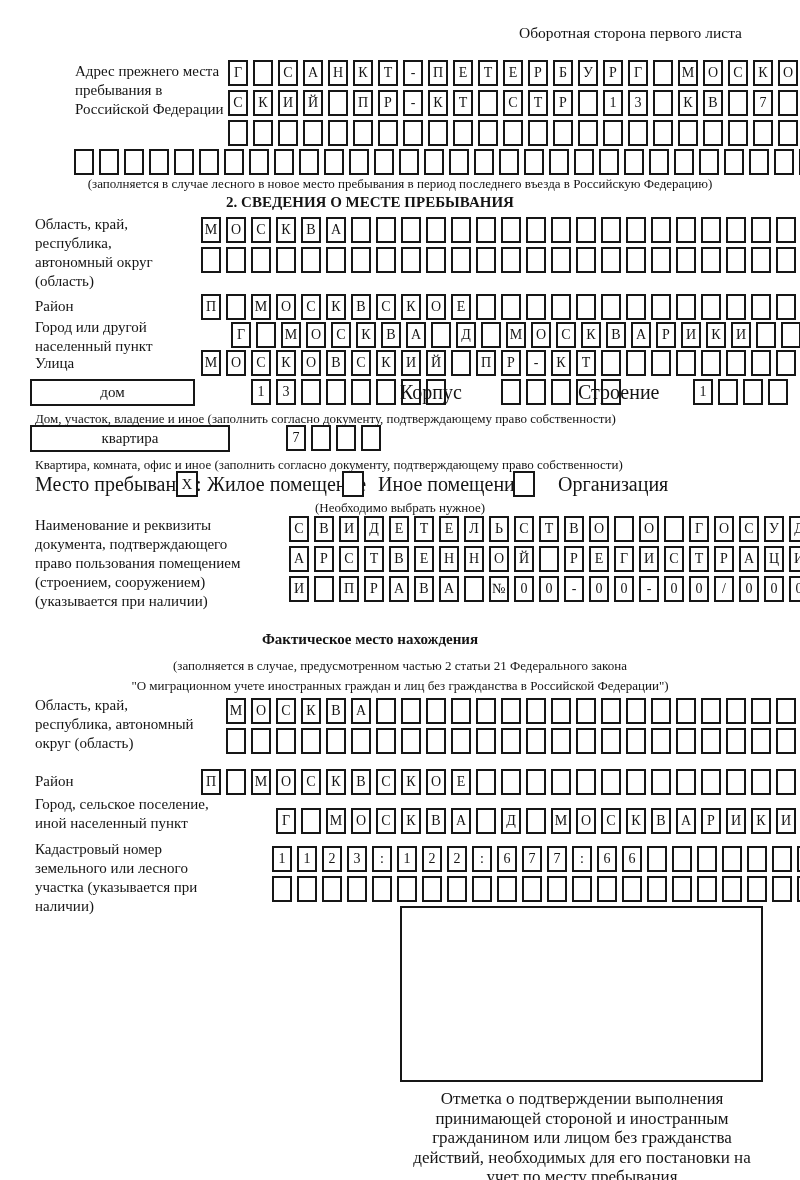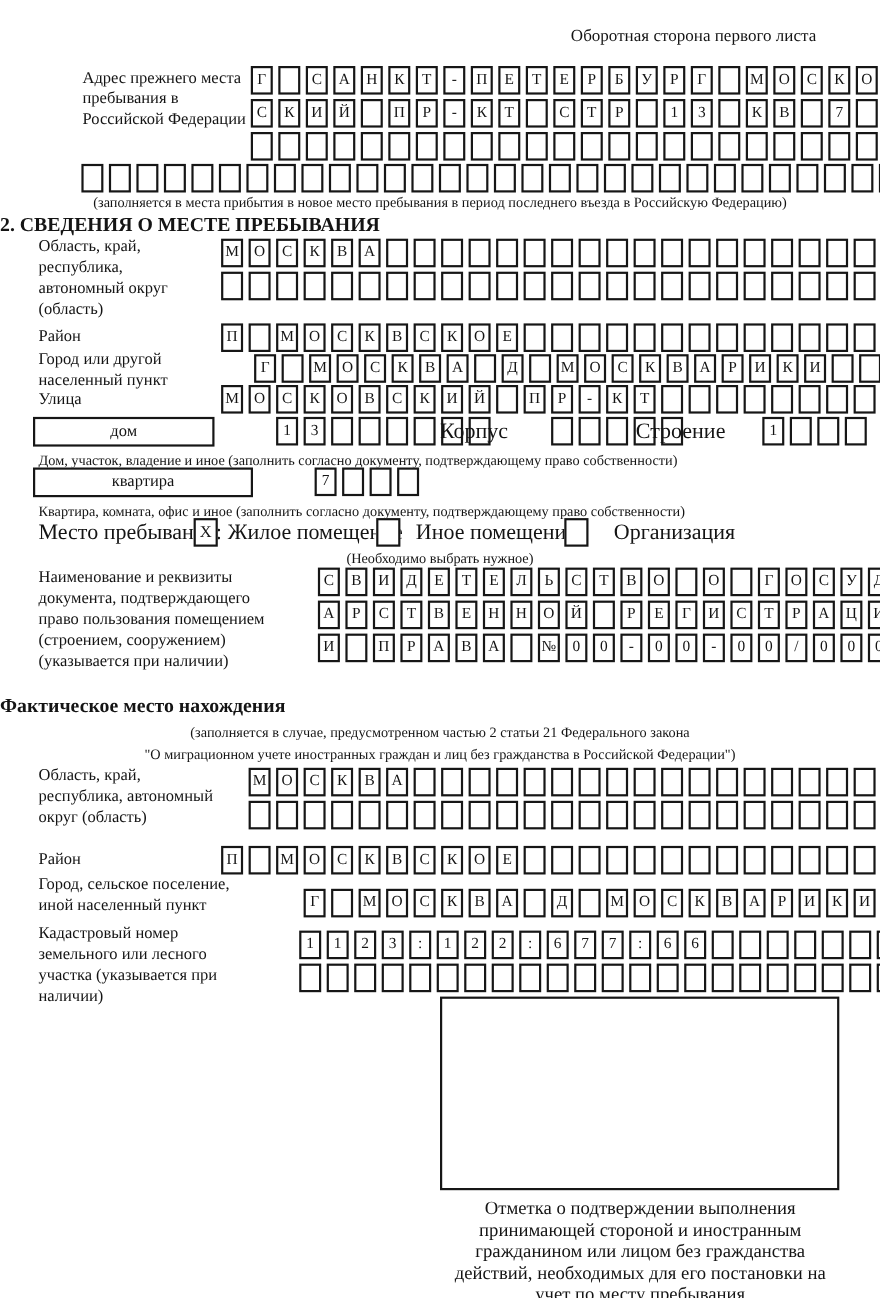--- a/index.html
+++ b/index.html
@@ -13,21 +13,21 @@
   .title-right { position:absolute; top:24px; right:58px; font-size:15.5px; }
   .side-label { position:absolute; font-size:15px; line-height:19px; }
   .cellrow { position:absolute; white-space:nowrap; height:26px;padding-left:46px; }
   .cell {
     display:inline-block; width:20px; height:26px; border:2px solid #161616;
     margin-right:5px; text-align:center; font-size:14px; line-height:22px;
     vertical-align:top; background:#fff;
   }
   .note { position:absolute; font-size:13px; line-height:16px; }
   .note-center { text-align:center; left:0; width:800px; }
-  .sec-header { position:absolute; left:0; width:740px; font-weight:bold; font-size:18px; }
+  .sec-header { position:absolute; left:0; width:740px; text-align:center; font-weight:bold; font-size:15px; }
   .widebox {
     position:absolute; border:2px solid #161616; height:27px;
     text-align:center; font-size:15px; line-height:23px; background:#fff;
   }
   .inline-label { position:absolute; font-size:20px; line-height:26px; }
   .chk {
     position:absolute; width:22px; height:26px; border:2px solid #161616;
     text-align:center; font-size:15px; line-height:22px; background:#fff;
   }
   .bigbox { position:absolute; border:2px solid #161616; background:#fff; }
@@ -38,21 +38,21 @@
 
 <div id="page">
 
   <div class="title-right">Оборотная сторона первого листа</div>
 
   <div class="side-label" style="left:35px; top:62px; width:150px;margin-left:40px;">Адрес прежнего места пребывания в Российской Федерации</div>
   <div class="cellrow" style="left:182px; top:60px;"><span class="cell">Г</span><span class="cell"></span><span class="cell">С</span><span class="cell">А</span><span class="cell">Н</span><span class="cell">К</span><span class="cell">Т</span><span class="cell">-</span><span class="cell">П</span><span class="cell">Е</span><span class="cell">Т</span><span class="cell">Е</span><span class="cell">Р</span><span class="cell">Б</span><span class="cell">У</span><span class="cell">Р</span><span class="cell">Г</span><span class="cell"></span><span class="cell">М</span><span class="cell">О</span><span class="cell">С</span><span class="cell">К</span><span class="cell">О</span><span class="cell">В</span></div>
   <div class="cellrow" style="left:182px; top:90px;"><span class="cell">С</span><span class="cell">К</span><span class="cell">И</span><span class="cell">Й</span><span class="cell"></span><span class="cell">П</span><span class="cell">Р</span><span class="cell">-</span><span class="cell">К</span><span class="cell">Т</span><span class="cell"></span><span class="cell">С</span><span class="cell">Т</span><span class="cell">Р</span><span class="cell"></span><span class="cell">1</span><span class="cell">3</span><span class="cell"></span><span class="cell">К</span><span class="cell">В</span><span class="cell"></span><span class="cell">7</span><span class="cell"></span><span class="cell"></span></div>
   <div class="cellrow" style="left:182px; top:120px;"><span class="cell"></span><span class="cell"></span><span class="cell"></span><span class="cell"></span><span class="cell"></span><span class="cell"></span><span class="cell"></span><span class="cell"></span><span class="cell"></span><span class="cell"></span><span class="cell"></span><span class="cell"></span><span class="cell"></span><span class="cell"></span><span class="cell"></span><span class="cell"></span><span class="cell"></span><span class="cell"></span><span class="cell"></span><span class="cell"></span><span class="cell"></span><span class="cell"></span><span class="cell"></span><span class="cell"></span></div>
   <div class="cellrow" style="left:28px;  top:149px;"><span class="cell"></span><span class="cell"></span><span class="cell"></span><span class="cell"></span><span class="cell"></span><span class="cell"></span><span class="cell"></span><span class="cell"></span><span class="cell"></span><span class="cell"></span><span class="cell"></span><span class="cell"></span><span class="cell"></span><span class="cell"></span><span class="cell"></span><span class="cell"></span><span class="cell"></span><span class="cell"></span><span class="cell"></span><span class="cell"></span><span class="cell"></span><span class="cell"></span><span class="cell"></span><span class="cell"></span><span class="cell"></span><span class="cell"></span><span class="cell"></span><span class="cell"></span><span class="cell"></span><span class="cell"></span></div>
-  <div class="note note-center" style="top:176px;">(заполняется в места прибытия в новое место пребывания в период последнего въезда в Российскую Федерацию)</div>
+  <div class="note note-center" style="top:176px;">(заполняется в случае лесного в новое место пребывания в период последнего въезда в Российскую Федерацию)</div>
 
   <div class="sec-header" style="top:194px;">2. СВЕДЕНИЯ О МЕСТЕ ПРЕБЫВАНИЯ</div>
 
   <div class="side-label" style="left:35px; top:215px; width:125px;">Область, край, республика, автономный округ (область)</div>
   <div class="cellrow" style="left:155px; top:217px;"><span class="cell">М</span><span class="cell">О</span><span class="cell">С</span><span class="cell">К</span><span class="cell">В</span><span class="cell">А</span><span class="cell"></span><span class="cell"></span><span class="cell"></span><span class="cell"></span><span class="cell"></span><span class="cell"></span><span class="cell"></span><span class="cell"></span><span class="cell"></span><span class="cell"></span><span class="cell"></span><span class="cell"></span><span class="cell"></span><span class="cell"></span><span class="cell"></span><span class="cell"></span><span class="cell"></span><span class="cell"></span></div>
   <div class="cellrow" style="left:155px; top:247px;"><span class="cell"></span><span class="cell"></span><span class="cell"></span><span class="cell"></span><span class="cell"></span><span class="cell"></span><span class="cell"></span><span class="cell"></span><span class="cell"></span><span class="cell"></span><span class="cell"></span><span class="cell"></span><span class="cell"></span><span class="cell"></span><span class="cell"></span><span class="cell"></span><span class="cell"></span><span class="cell"></span><span class="cell"></span><span class="cell"></span><span class="cell"></span><span class="cell"></span><span class="cell"></span><span class="cell"></span></div>
 
   <div class="side-label" style="left:35px; top:297px; width:120px;">Район</div>
   <div class="cellrow" style="left:155px; top:294px;"><span class="cell">П</span><span class="cell"></span><span class="cell">М</span><span class="cell">О</span><span class="cell">С</span><span class="cell">К</span><span class="cell">В</span><span class="cell">С</span><span class="cell">К</span><span class="cell">О</span><span class="cell">Е</span><span class="cell"></span><span class="cell"></span><span class="cell"></span><span class="cell"></span><span class="cell"></span><span class="cell"></span><span class="cell"></span><span class="cell"></span><span class="cell"></span><span class="cell"></span><span class="cell"></span><span class="cell"></span><span class="cell"></span></div>
 

